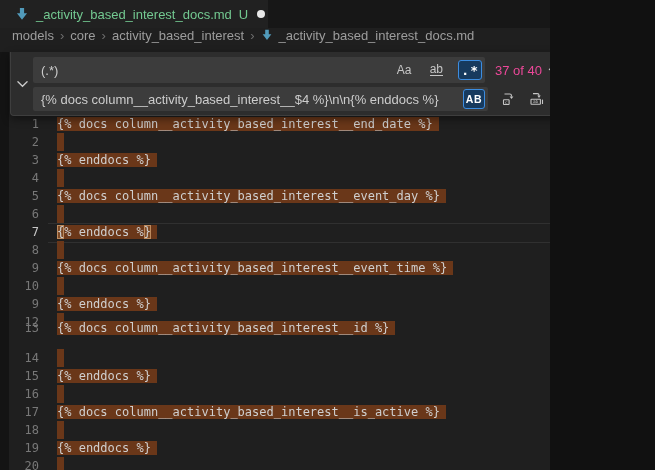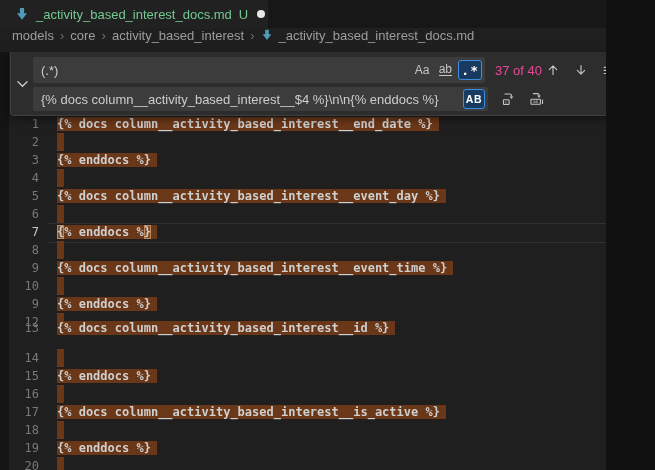--- a/index.html
+++ b/index.html
@@ -1,18 +1,18 @@
 <!DOCTYPE html>
 <html><head>
 <meta charset="utf-8">
 <style>
   * { margin:0; padding:0; box-sizing:border-box; }
   html,body { background:#111; }
   .app {
-    position:relative; width:606px; height:470px; overflow:hidden;
+    position:relative; width:550px; height:470px; overflow:hidden;
     background:#1f1f1f; font-family:"Liberation Sans", sans-serif;
     -webkit-font-smoothing:antialiased;
   }
 
   
   .tabbar { position:absolute; left:0; top:0; width:655px; height:28px; background:#171717; }
   .tab {
     position:absolute; left:0; top:0; height:28px; width:268px; background:#212121;
     display:flex; align-items:center; padding-left:14px; cursor:pointer;
   }
@@ -31,21 +31,21 @@
   .sep { margin:0 6px; color:#6e6e6e; font-size:13px; }
   .breadcrumb .fileicon { margin-right:5px; }
 
   
   .leftstrip { position:absolute; left:0; top:52px; width:9px; height:418px; background:#141414; }
   .editor { position:absolute; left:9px; top:115px; right:0; bottom:0; overflow:hidden;
             font:12px/18px "DejaVu Sans Mono", monospace; }
   .row { position:absolute; left:0; right:0; height:18px; }
   .ln { position:absolute; left:0; width:30px; text-align:right; color:#787878; }
   .row.cur .ln { color:#c8c8c8; }
-  .code { position:absolute; left:48px; top:0; height:18px; white-space:pre; color:#cfcfcf;font-weight:bold; }
+  .code { position:absolute; left:48px; top:0; height:18px; white-space:pre; color:#cfcfcf; }
   .match { background:#6a3719; padding-right:6px; }
   .strip { display:inline-block; width:7px; height:18px; background:#6a3719; }
   .brk { outline:1px solid #bd8a5d; outline-offset:-1px; background:#7d4a26; }
   .row.cur::after {
     content:""; position:absolute; left:39px; right:0; top:0; height:18px;
     border-top:1px solid #303030; border-bottom:1px solid #303030; pointer-events:none;
   }
 
   
   .findwidget {
@@ -56,21 +56,21 @@
   .toggle { position:absolute; left:0; top:0; bottom:0; width:23px;
             display:flex; align-items:center; justify-content:center; cursor:pointer; }
   .frow, .rrow { position:absolute; left:22px; right:6px; display:flex; align-items:center; }
   .frow { top:5px; height:26px; }
   .rrow { top:35px; height:24px; }
   .input {
     width:455px; height:100%; background:#3c3c3c; border-radius:2px;
     display:flex; align-items:center; padding:0 3px 0 8px; overflow:hidden; cursor:text;
   }
   .qtext { flex:1; font-size:13px; color:#cccccc; white-space:pre; overflow:hidden; }
-  .opts { display:flex; align-items:center; gap:3px; flex:none; }
+  .opts { display:flex; align-items:center; gap:12px; flex:none; }
   .opt {
     min-width:20px; height:20px; padding:0 2px; display:flex; align-items:center; justify-content:center;
     border-radius:3px; color:#c5c5c5; font-size:12px; cursor:pointer; border:1px solid transparent;
   }
   .opt.active { background:#173a5e; border-color:#3c8de0; color:#ffffff; }
   .opt .ab { border-bottom:1px solid #c5c5c5; line-height:11px; }
   .opt.rgx { font-family:"DejaVu Sans Mono", monospace; font-weight:bold; font-size:13px; letter-spacing:1px; }
   .opt.abbtn { font-size:10.5px; font-weight:bold; letter-spacing:.5px; }
   .count { margin-left:10px; font-size:13px; color:#ec4899; white-space:nowrap; }
   .actions { display:flex; align-items:center; gap:6px; margin-left:auto; }

